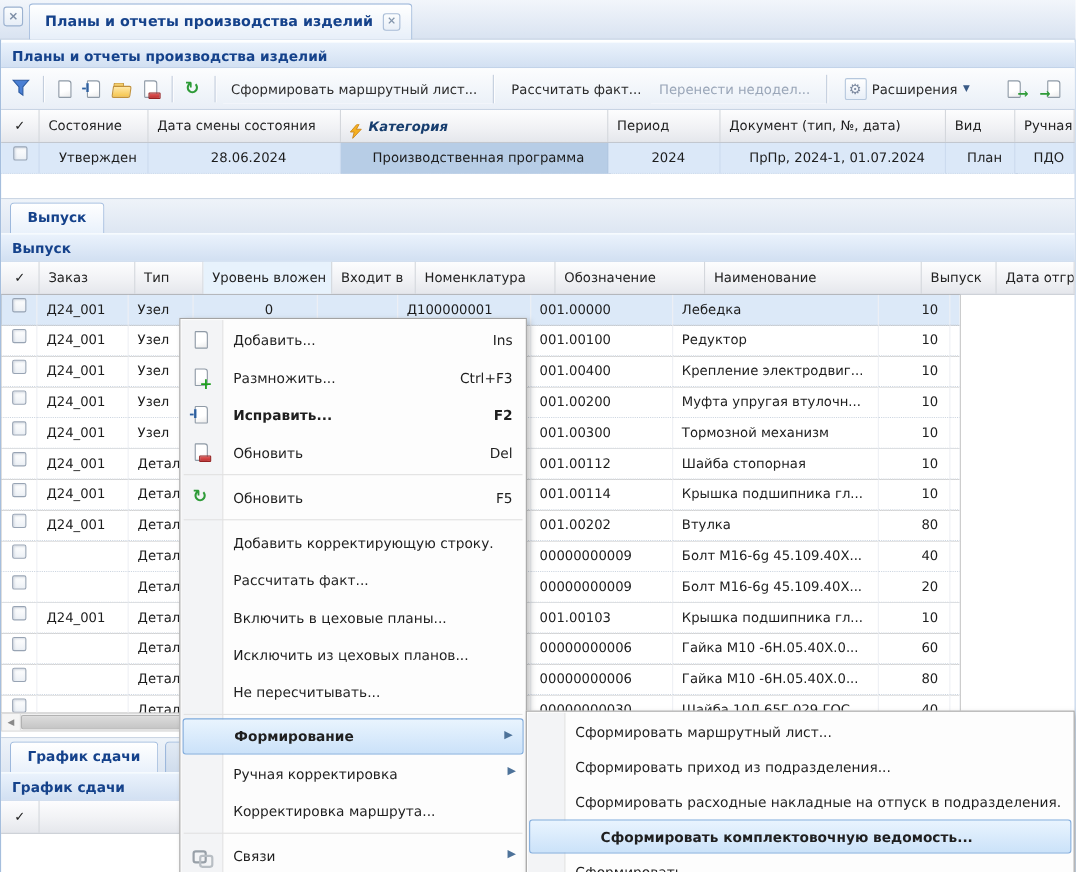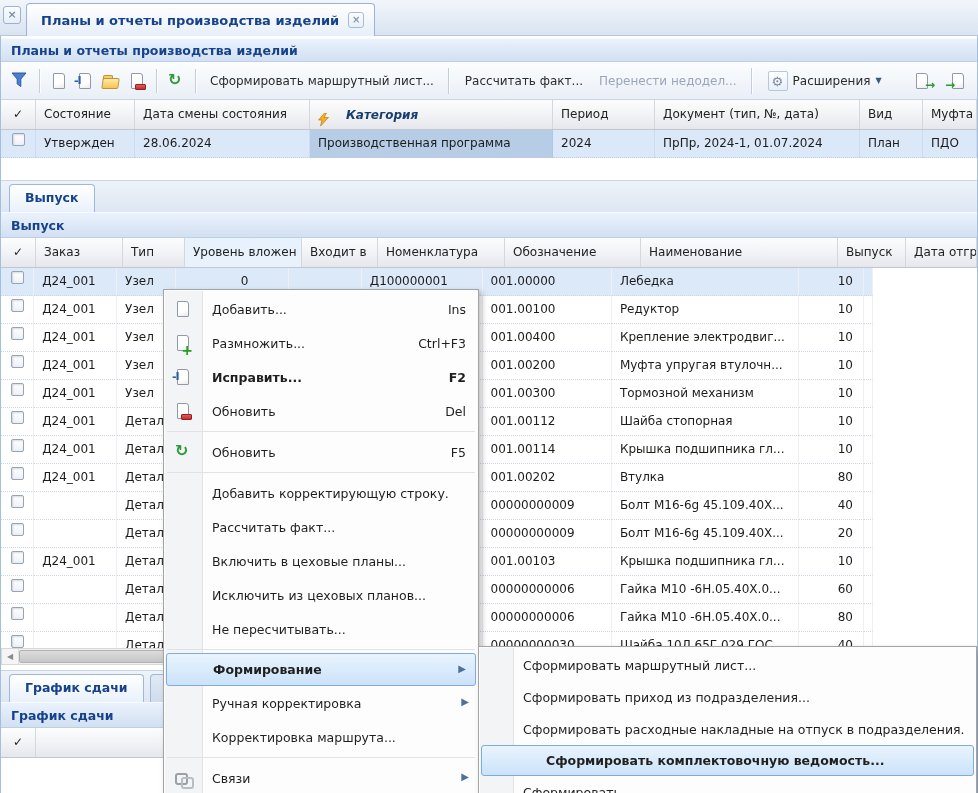--- a/index.html
+++ b/index.html
@@ -78,28 +78,28 @@
   .cb{display:inline-block;width:13px;height:13px;background:linear-gradient(#ffffff,#edf1f6);
       border:1px solid #98a4b4;border-radius:2px;box-shadow:inset 1px 1px 2px rgba(150,165,185,.4);}
   .chk{font-size:12px;color:#3c4450;font-weight:bold;}
 
   
   .thead{position:absolute;left:1px;width:976px;height:30px;display:flex;
          background:linear-gradient(#fdfdfe,#f1f2f5 55%,#e5e7ec);border-bottom:1px solid #c2c7cf;}
   .hc{height:100%;line-height:28px;padding-left:8px;border-right:1px solid #d4d7dc;
       white-space:nowrap;overflow:hidden;color:#222;}
   .hc.center{text-align:center;padding-left:0;}
-  .trow{position:absolute;left:1px;width:976px;height:28px;display:flex;background:#dbe8f8;}
+  .trow{position:absolute;left:1px;width:976px;height:28px;display:flex;background:#dbe8f8;text-align:center;}
   .rc{height:100%;line-height:27px;padding-left:8px;border-right:1px solid rgba(160,180,210,.25);
       border-bottom:1px dotted #bfcfe2;white-space:nowrap;overflow:hidden;}
   .rc.center{text-align:center;padding-left:0;line-height:25px;}
 
   .t1c0{width:35px}.t1c1{width:99px}.t1c2{width:175px}.t1c3{width:243px}.t1c4{width:102px}
   .t1c5{width:205px}.t1c6{width:63px}.t1c7{flex:1}
-  .cat-hdr{font-weight:bold;font-style:italic;color:#163d6e;display:flex;align-items:center;gap:16px;}
+  .cat-hdr{font-weight:bold;font-style:italic;color:#163d6e;display:flex;align-items:center;gap:5px;}
   .cat-cell{background:#b7cde6;}
 
   .t2c0{width:35px}.t2c1{width:87px}.t2c2{width:62px}.t2c3{width:117px}.t2c4{width:76px}
   .t2c5{width:127px}.t2c6{width:136px}.t2c7{width:197px}.t2c8{width:68px}.t2c9{flex:1}
   .sorted{background:#e7f2fc;}
   #t2body{position:absolute;left:1px;top:268px;width:872px;height:380px;overflow:hidden;background:#404040;}
   .t2row{position:relative;width:100%;height:28px;display:flex;background:#fff;}
   .t2row.selected{background:#dce9f8;}
   .t2row .rc{border-right:1px solid #eef0f4;border-bottom:1px dotted #ccd5e0;}
   .num{text-align:right;padding-right:10px;padding-left:0;}
@@ -234,21 +234,21 @@
       <span class="ic" style="width:12px;height:14px;">
         <svg width="11" height="13" viewBox="0 0 11 13">
             <path d="M6.5 0 L0.5 7 H4 L2.5 13 L10.5 4.5 H6 L8.5 0 Z" fill="#f5b021" stroke="#c9841a" stroke-width="0.8"></path>
           </svg>
       </span>
       <span>Категория</span>
     </div>
     <div class="hc t1c4">Период</div>
     <div class="hc t1c5">Документ (тип, №, дата)</div>
     <div class="hc t1c6">Вид</div>
-    <div class="hc t1c7">Муфта</div>
+    <div class="hc t1c7">Ручная</div>
   </div>
   <div class="trow" style="top:130px;">
     <div class="rc t1c0 center"><span class="cb"></span></div>
     <div class="rc t1c1">Утвержден</div>
     <div class="rc t1c2">28.06.2024</div>
     <div class="rc t1c3 cat-cell">Производственная программа</div>
     <div class="rc t1c4">2024</div>
     <div class="rc t1c5">ПрПр, 2024-1, 01.07.2024</div>
     <div class="rc t1c6">План</div>
     <div class="rc t1c7">ПДО</div>

